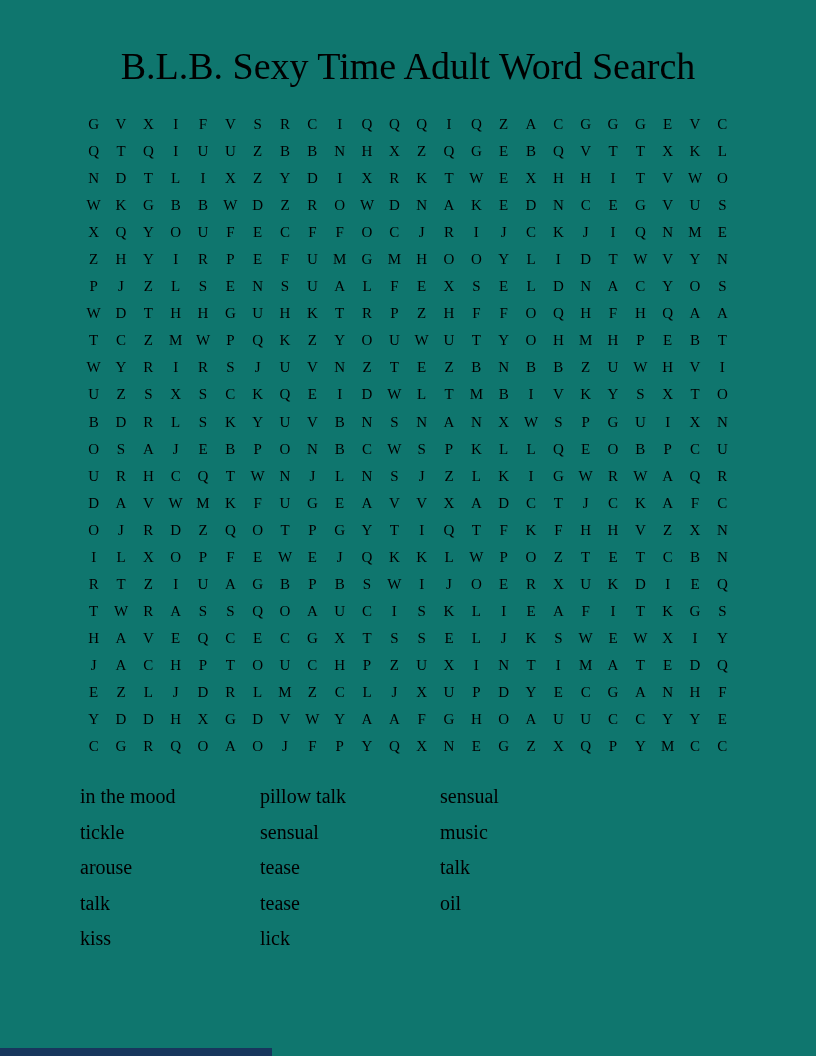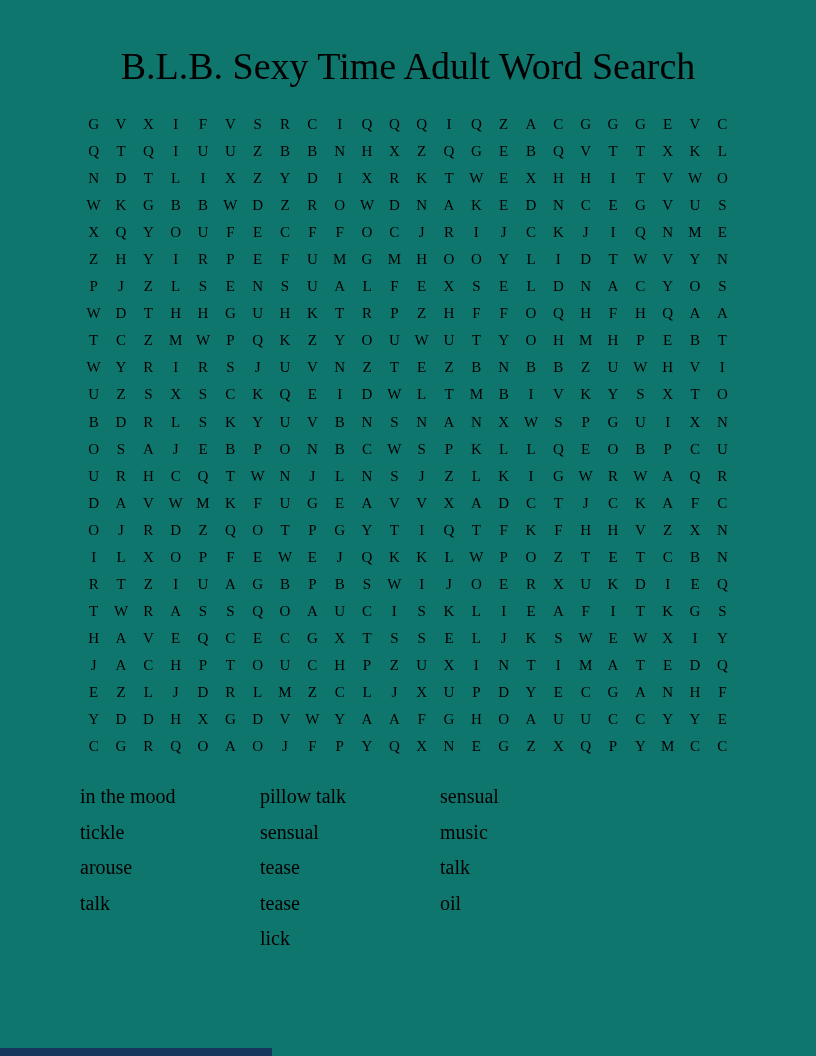--- a/index.html
+++ b/index.html
@@ -653,20 +653,21 @@
       <span class="grid-cell">C</span>
       <span class="grid-cell">C</span>
     </div>
 
   <div class="word-list" id="word-list">
       <div class="word-column">
         <div class="word-item">in the mood</div>
         <div class="word-item">tickle</div>
         <div class="word-item">arouse</div>
         <div class="word-item">talk</div>
+        <div class="word-item">kiss</div>
       </div>
       <div class="word-column">
         <div class="word-item">pillow talk</div>
         <div class="word-item">sensual</div>
         <div class="word-item">tease</div>
         <div class="word-item">tease</div>
         <div class="word-item">lick</div>
       </div>
       <div class="word-column">
         <div class="word-item">sensual</div>

